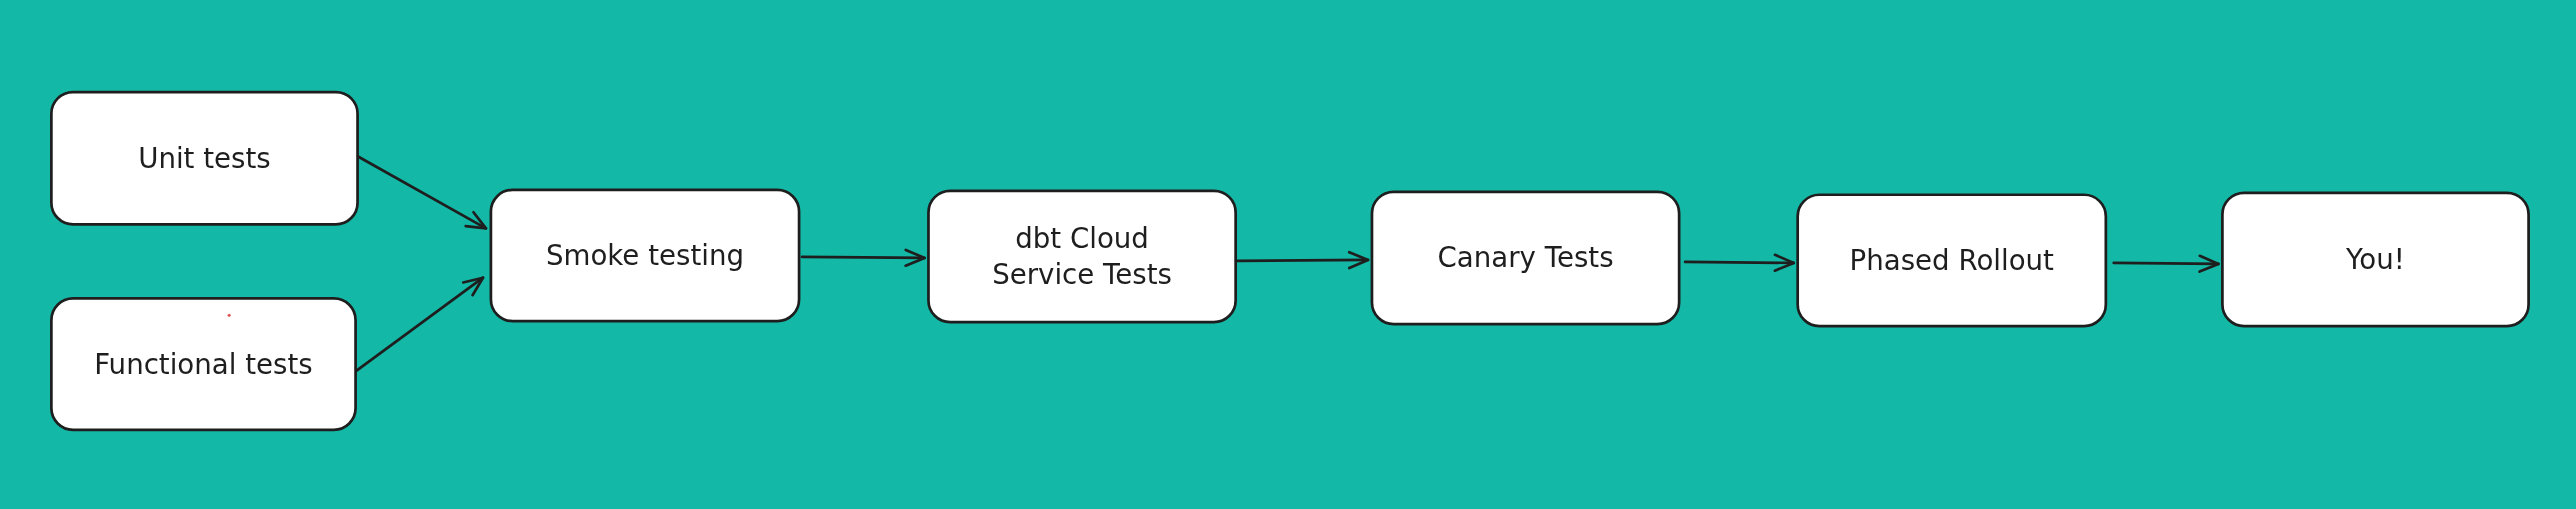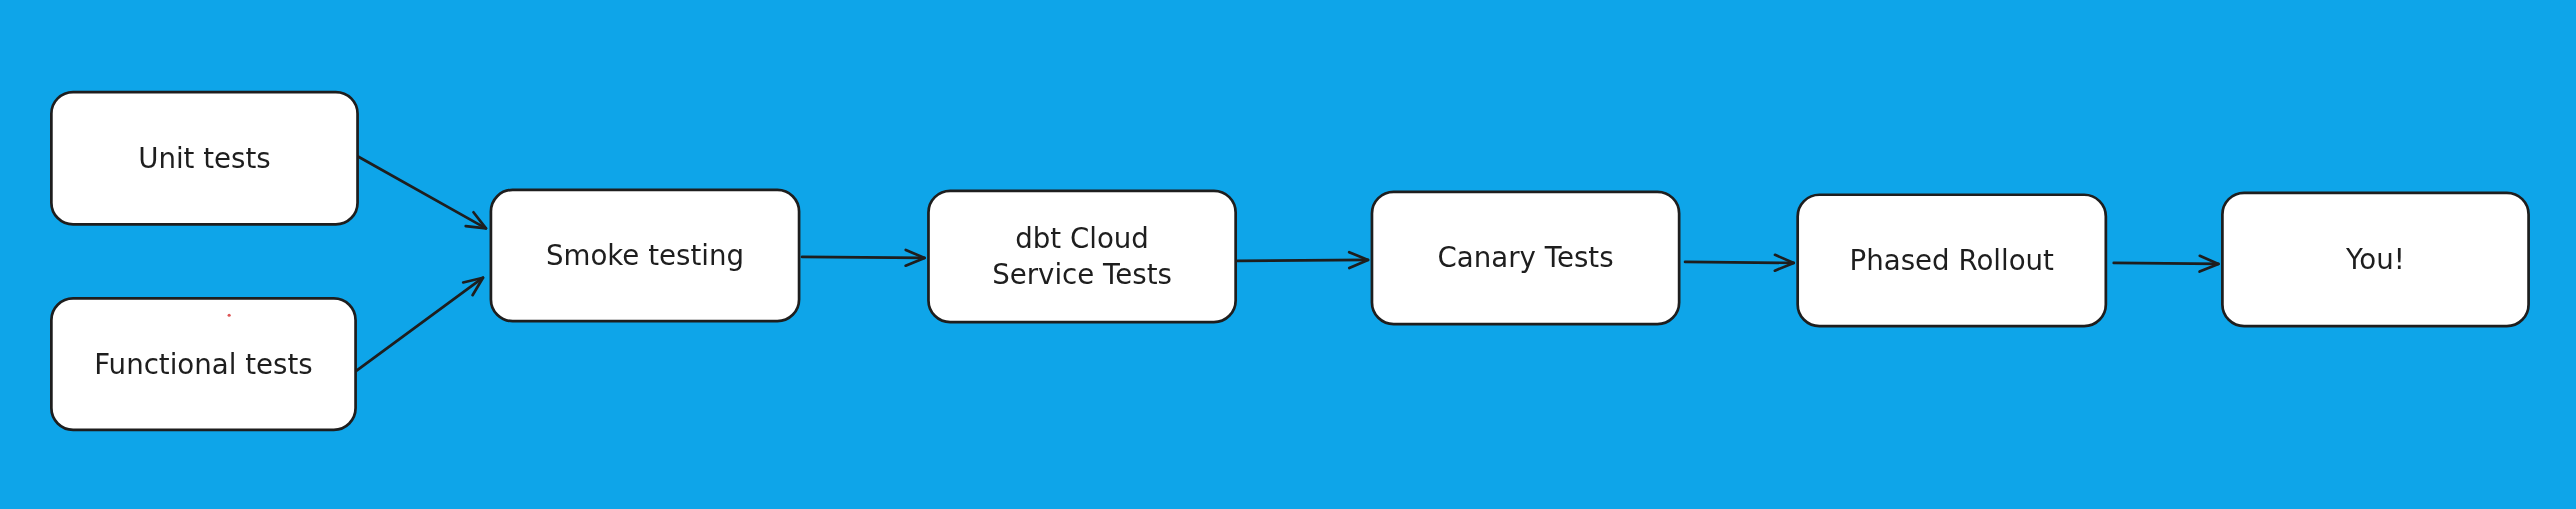--- a/index.html
+++ b/index.html
@@ -28,21 +28,21 @@
     font-family: "DejaVu Sans", sans-serif;
     font-size: 28px;
   }
   .edge-line {
     fill: none;
   }
 </style>
 </head>
 <body>
 
-<div id="canvas-wrap" style="background: #0ea5e9;">
+<div id="canvas-wrap" style="background: #14b8a6;">
   <svg id="diagram-svg" width="2576" height="510" viewBox="0 0 2608 516" xmlns="http://www.w3.org/2000/svg">
     <defs>
       <marker id="arrowhead" markerUnits="userSpaceOnUse" markerWidth="26" markerHeight="24" refX="22" refY="11" orient="auto">
         <path id="arrowhead-path" d="M3,3 L22,11 L3,19" fill="none" stroke-width="2.75" stroke-linecap="round" stroke-linejoin="round" stroke="#1e1e1e"></path>
       </marker>
     </defs>
     <g id="edges-layer">
         <line x1="362" y1="158" x2="492" y2="231" class="edge-line" stroke="#1e1e1e" stroke-width="2.75" stroke-linecap="round" marker-end="url(#arrowhead)"></line>
         <line x1="361" y1="375" x2="489" y2="281" class="edge-line" stroke="#1e1e1e" stroke-width="2.75" stroke-linecap="round" marker-end="url(#arrowhead)"></line>
         <line x1="812" y1="260" x2="936" y2="261" class="edge-line" stroke="#1e1e1e" stroke-width="2.75" stroke-linecap="round" marker-end="url(#arrowhead)"></line>

